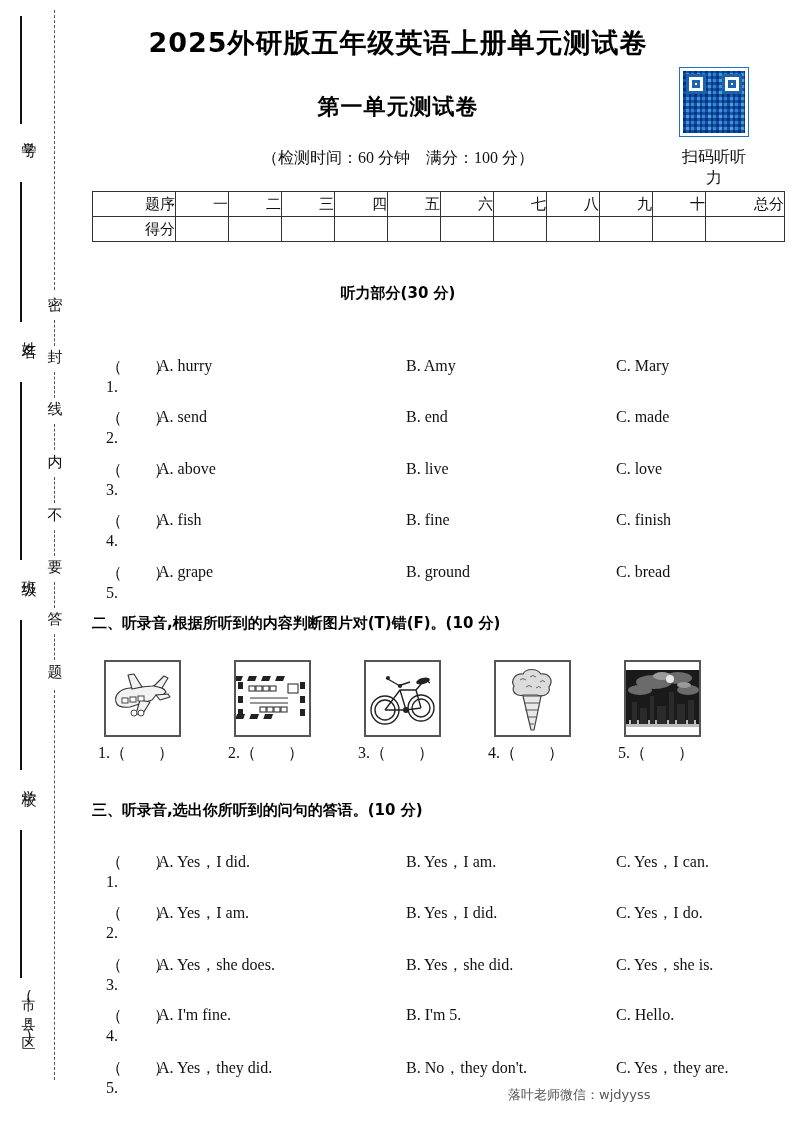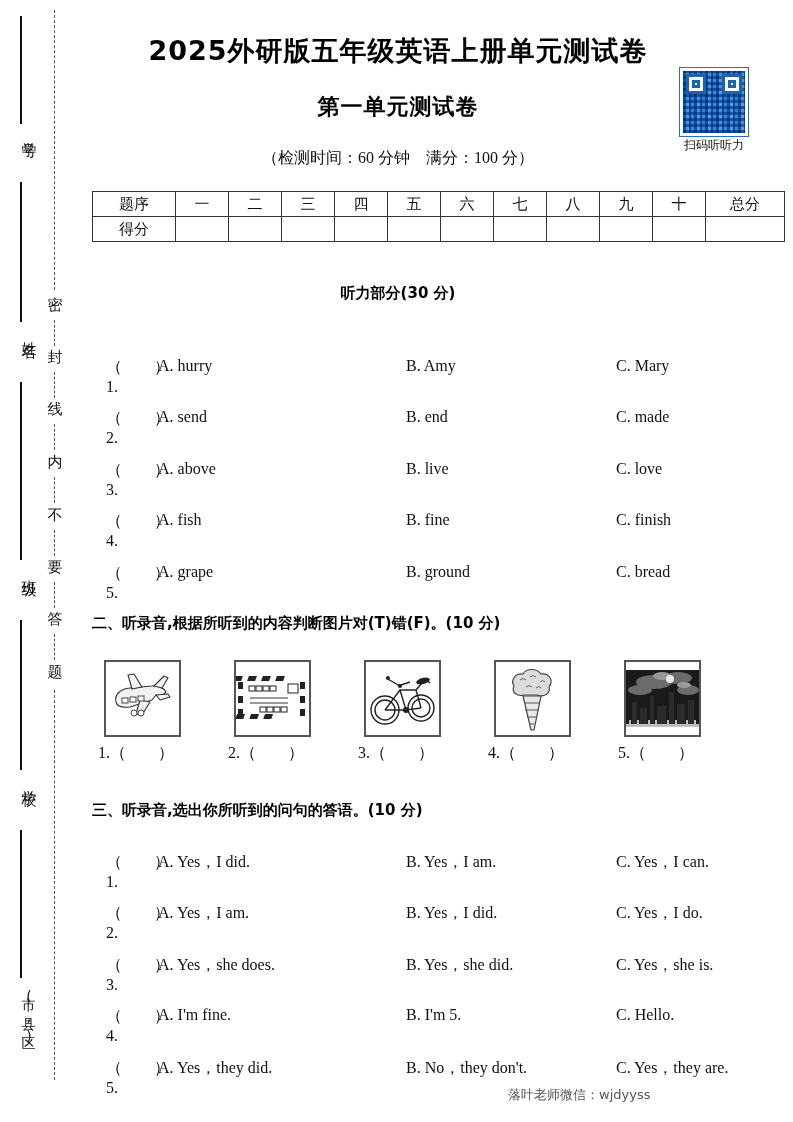--- a/index.html
+++ b/index.html
@@ -70,21 +70,21 @@
 
   
   #page {
     position: absolute;
     left: 78px; top: 0;
     width: 715px; height: 1122px;
   }
 
   #main-title {
     position: absolute;
-    left: 0; top: 33px;
+    left: 0; top: 25px;
     width: 640px;
     text-align: center;
     font-family: "DejaVu Sans", "Liberation Sans", sans-serif;
     font-weight: bold;
     font-size: 27px;
     letter-spacing: 1px;
     color: #000;
   }
   #sub-title {
     position: absolute;
@@ -129,39 +129,39 @@
     content: "";
     position: absolute;
     width: 14px; height: 14px;
     border: 3px solid #1b63ad;
     background: #fff;
     box-shadow: inset 0 0 0 3px #fff, inset 0 0 0 6px #1b63ad;
   }
   #qr-code::before { left: 3px; top: 3px; }
   #qr-code::after { right: 3px; top: 3px; }
   #qr-caption {
-    margin-top: 1px;
-    font-family: "DejaVu Sans", "Liberation Sans", sans-serif;
-    font-size: 12px;
+    margin-top: 11px;
+    font-family: "DejaVu Sans", "Liberation Sans", sans-serif;
+    font-size: 16px;
     color: #111;
     letter-spacing: 0px;
   }
 
   
   #score-table {
     position: absolute;
     left: 14px; top: 191px;
     border-collapse: collapse;
     table-layout: fixed;
     width: 682px;
   }
   #score-table td {
     border: 1px solid #333;
     height: 24px;
-    text-align: center;
+    text-align: right;
     vertical-align: middle;
     font-family: "DejaVu Sans", "Liberation Sans", sans-serif;
     font-size: 15px;
     color: #111;
     padding: 0;
   }
   #score-table td.label-cell { width: 82px; }
   #score-table td.num-cell   { width: 52px; }
   #score-table td.total-cell { width: 78px; }
 

